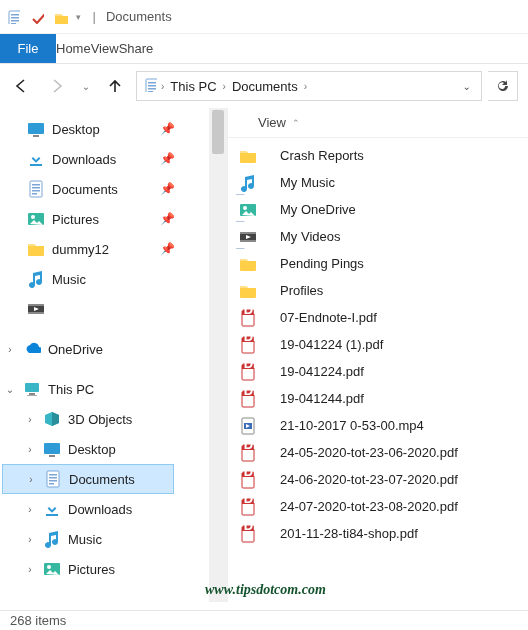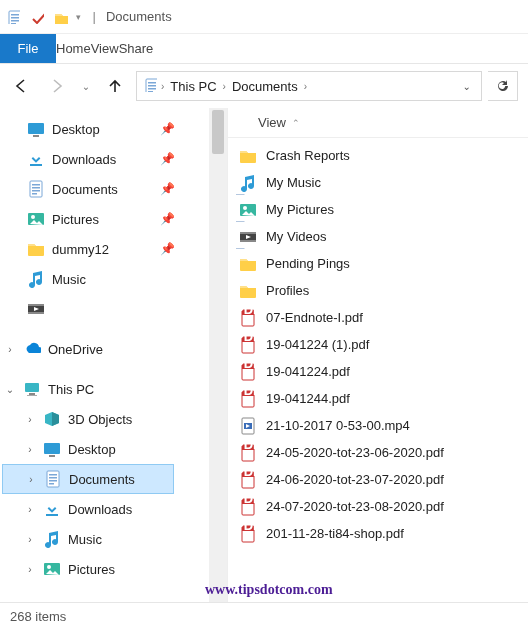--- a/index.html
+++ b/index.html
@@ -46,32 +46,32 @@
   .tree-item.indent2 { padding-left: 22px; }
   .tree-item.indent0 { padding-left: 2px; }
   .tree-item.selected { background: #cde8ff; border: 1px solid #8fcaf3; height: 30px; }
   .tree-gap { height: 10px; }
 
   .content { flex: 1; display: flex; flex-direction: column; position: relative; }
   .col-header { height: 30px; display: flex; align-items: center; border-bottom: 1px solid #eee; padding-left: 30px; gap: 6px; }
   .col-header .name { color: #444; }
   .col-header .sort-ind { color: #888; font-size: 9px; }
   .files { padding: 4px 0 4px 10px; overflow: hidden; }
-  .file-row { display: flex; align-items: center; height: 27px; gap: 8px; }
+  .file-row { display: flex; align-items: center; height: 27px; gap: 22px; }
   .file-row .fname { white-space: nowrap; }
 
   
   .ico { width: 20px; height: 20px; display: inline-flex; align-items: center; justify-content: center; }
   .ico svg { width: 18px; height: 18px; }
   .ico-sm { width: 16px; height: 16px; }
   .ico-sm svg { width: 14px; height: 14px; }
 
   
-  .statusbar { position: absolute; left: 0; right: 0; bottom: 0; height: 28px; border-top: 1px solid #e6e6e6; display: flex; align-items: center; padding: 0 10px; color: #555; background: #fff; }
-  .watermark { position: absolute; left: 205px; bottom: 32px; color: #4c1d95; font-weight: bold; font-family: Georgia, serif; font-size: 14px; }
+  .statusbar { position: absolute; left: 0; right: 0; bottom: 0; height: 20px; border-top: 1px solid #e6e6e6; display: flex; align-items: center; padding: 0 10px; color: #555; background: #fff; }
+  .watermark { position: absolute; left: 205px; bottom: 32px; color: #14532d; font-style: italic; font-weight: bold; font-family: Georgia, serif; font-size: 14px; }
 </style>
 </head>
 <body>
 
 <svg width="0" height="0" style="position:absolute">
   <defs>
     <g id="i-folder">
         <path fill="#ffcf48" d="M1 4h6l2 2h8v9a1 1 0 0 1-1 1H2a1 1 0 0 1-1-1z"></path>
         <path fill="#ffe08a" d="M1 4h6l2 2H1z"></path>
       </g>
@@ -389,21 +389,21 @@
         </div>
       <div class="file-row">
           <span class="ico" style="position:relative">
             <svg>
               <use href="#i-pictures"></use>
             </svg>
             <svg style="position:absolute;left:-2px;bottom:-2px;width:10px;height:10px">
               <use href="#i-shortcut"></use>
             </svg>
           </span>
-          <span class="fname">My Pictures</span>
+          <span class="fname">My OneDrive</span>
         </div>
       <div class="file-row">
           <span class="ico" style="position:relative">
             <svg>
               <use href="#i-video"></use>
             </svg>
             <svg style="position:absolute;left:-2px;bottom:-2px;width:10px;height:10px">
               <use href="#i-shortcut"></use>
             </svg>
           </span>

